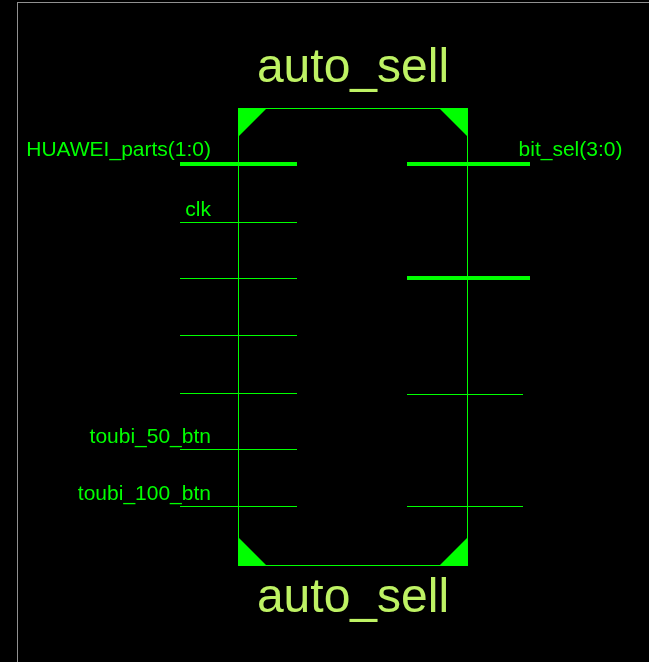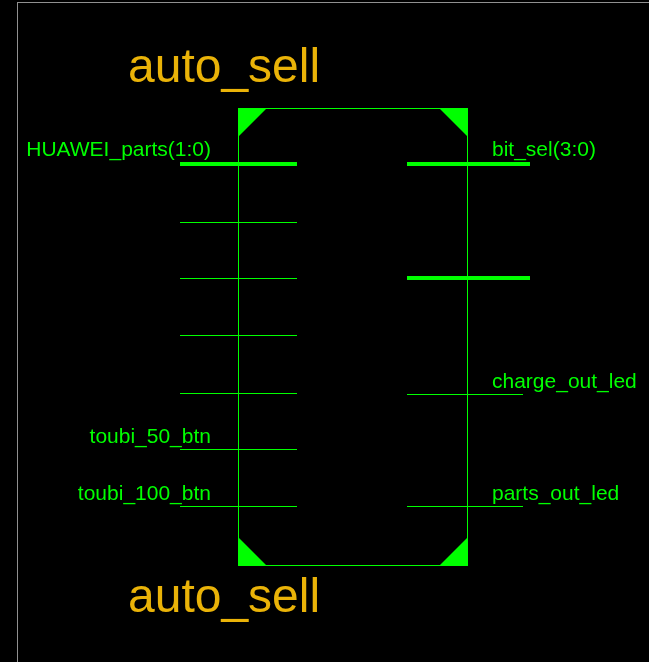--- a/index.html
+++ b/index.html
@@ -27,25 +27,25 @@
   .pin.left{left:180px;width:117px;}
   .pin.right{left:407px;}
   .pin.right.thin{width:116px;}
   .pin.right.bus{width:123px;}
 
   .plabel{
     position:absolute;color:#00ff00;font-size:21px;line-height:26px;
     white-space:nowrap;height:26px;
   }
   .plabel.left{left:20px;width:191px;text-align:right;}
-  .plabel.right{left:492px;width:157px;text-align:left;}
+  .plabel.right{left:492px;width:157px;text-align:center;}
 
   .module-title{
-    position:absolute;left:128px;width:450px;
-    color:#eab308;font-size:48px;line-height:52px;white-space:nowrap;
+    position:absolute;left:128px;width:450px;text-align:center;
+    color:#bef264;font-size:48px;line-height:52px;white-space:nowrap;
   }
   #title-top{top:40px;}
   #title-bottom{top:570px;}
 </style>
 </head>
 <body>
 
 <div id="canvas">
 
   <div id="frame-top" class="frame-line"></div>
@@ -56,39 +56,38 @@
   <div id="symbol-body"></div>
   <div class="corner" id="corner-tl"></div>
   <div class="corner" id="corner-tr"></div>
   <div class="corner" id="corner-bl"></div>
   <div class="corner" id="corner-br"></div>
 
   <div class="pin left bus" style="top:162px"></div>
   <div class="plabel left" style="top:136px">HUAWEI_parts(1:0)</div>
 
   <div class="pin left thin" style="top:222px"></div>
+  <div class="plabel left" style="top:196px">clk</div>
 
   <div class="pin left thin" style="top:278px"></div>
 
   <div class="pin left thin" style="top:335px"></div>
 
   <div class="pin left thin" style="top:393px"></div>
 
   <div class="pin left thin" style="top:449px"></div>
   <div class="plabel left" style="top:423px">toubi_50_btn</div>
 
   <div class="pin left thin" style="top:506px"></div>
   <div class="plabel left" style="top:480px">toubi_100_btn</div>
 
   <div class="pin right bus" style="top:162px"></div>
   <div class="plabel right" style="top:136px">bit_sel(3:0)</div>
 
   <div class="pin right bus" style="top:276px"></div>
 
   <div class="pin right thin" style="top:394px"></div>
-  <div class="plabel right" style="top:368px">charge_out_led</div>
 
   <div class="pin right thin" style="top:506px"></div>
-  <div class="plabel right" style="top:480px">parts_out_led</div>
 
   <div class="module-title" id="title-bottom">auto_sell</div>
 
 </div>
 
 </body></html>

